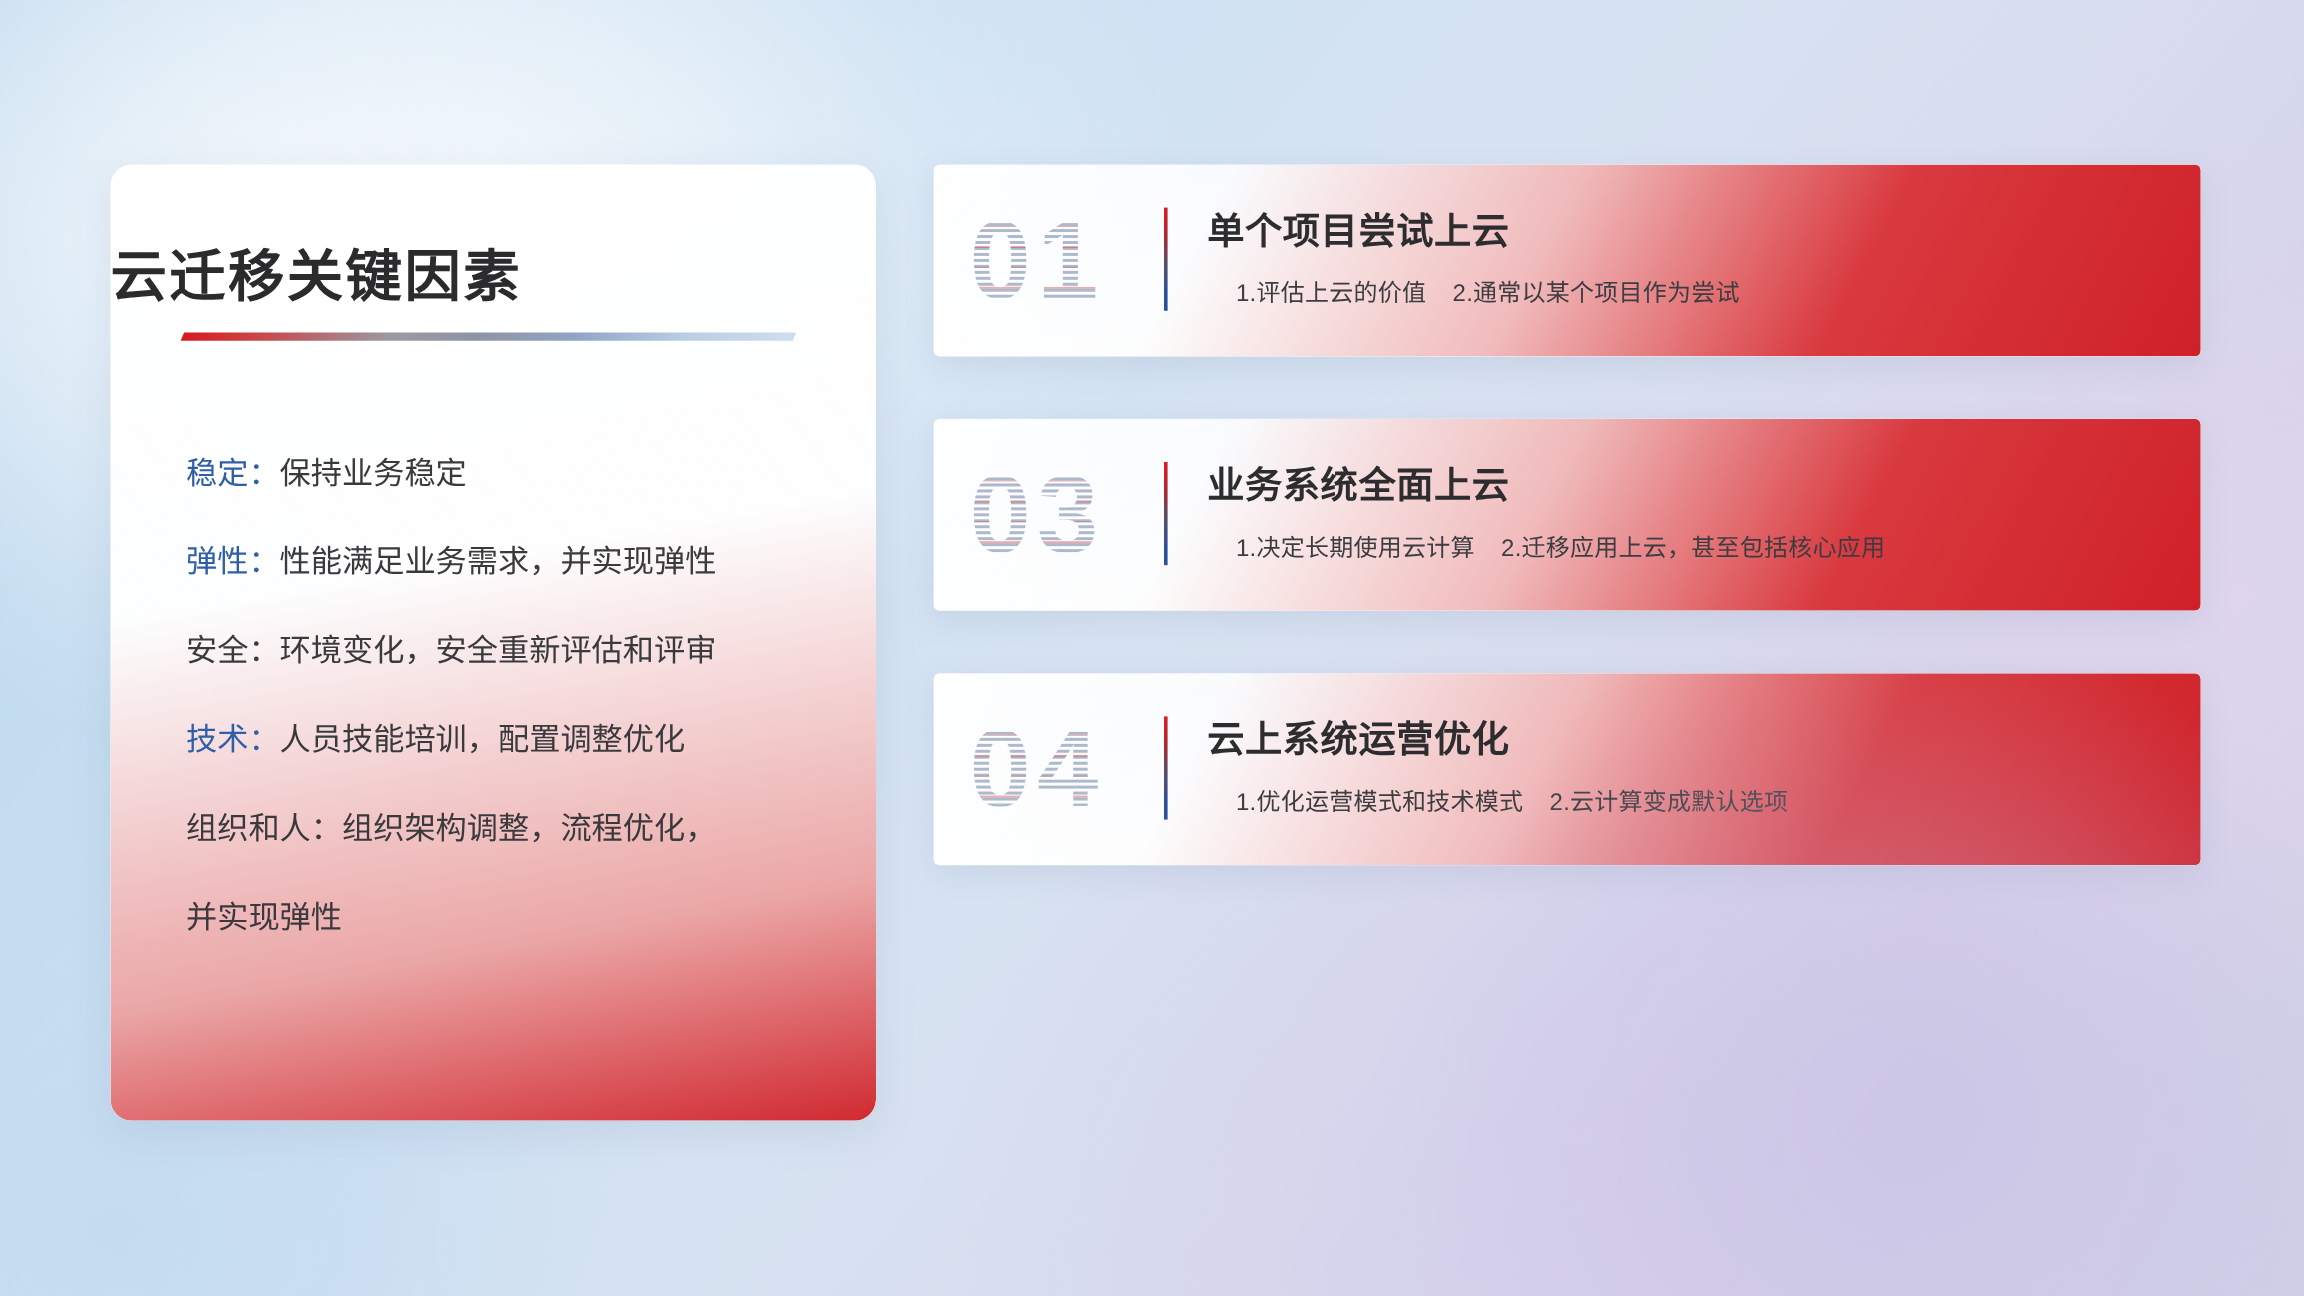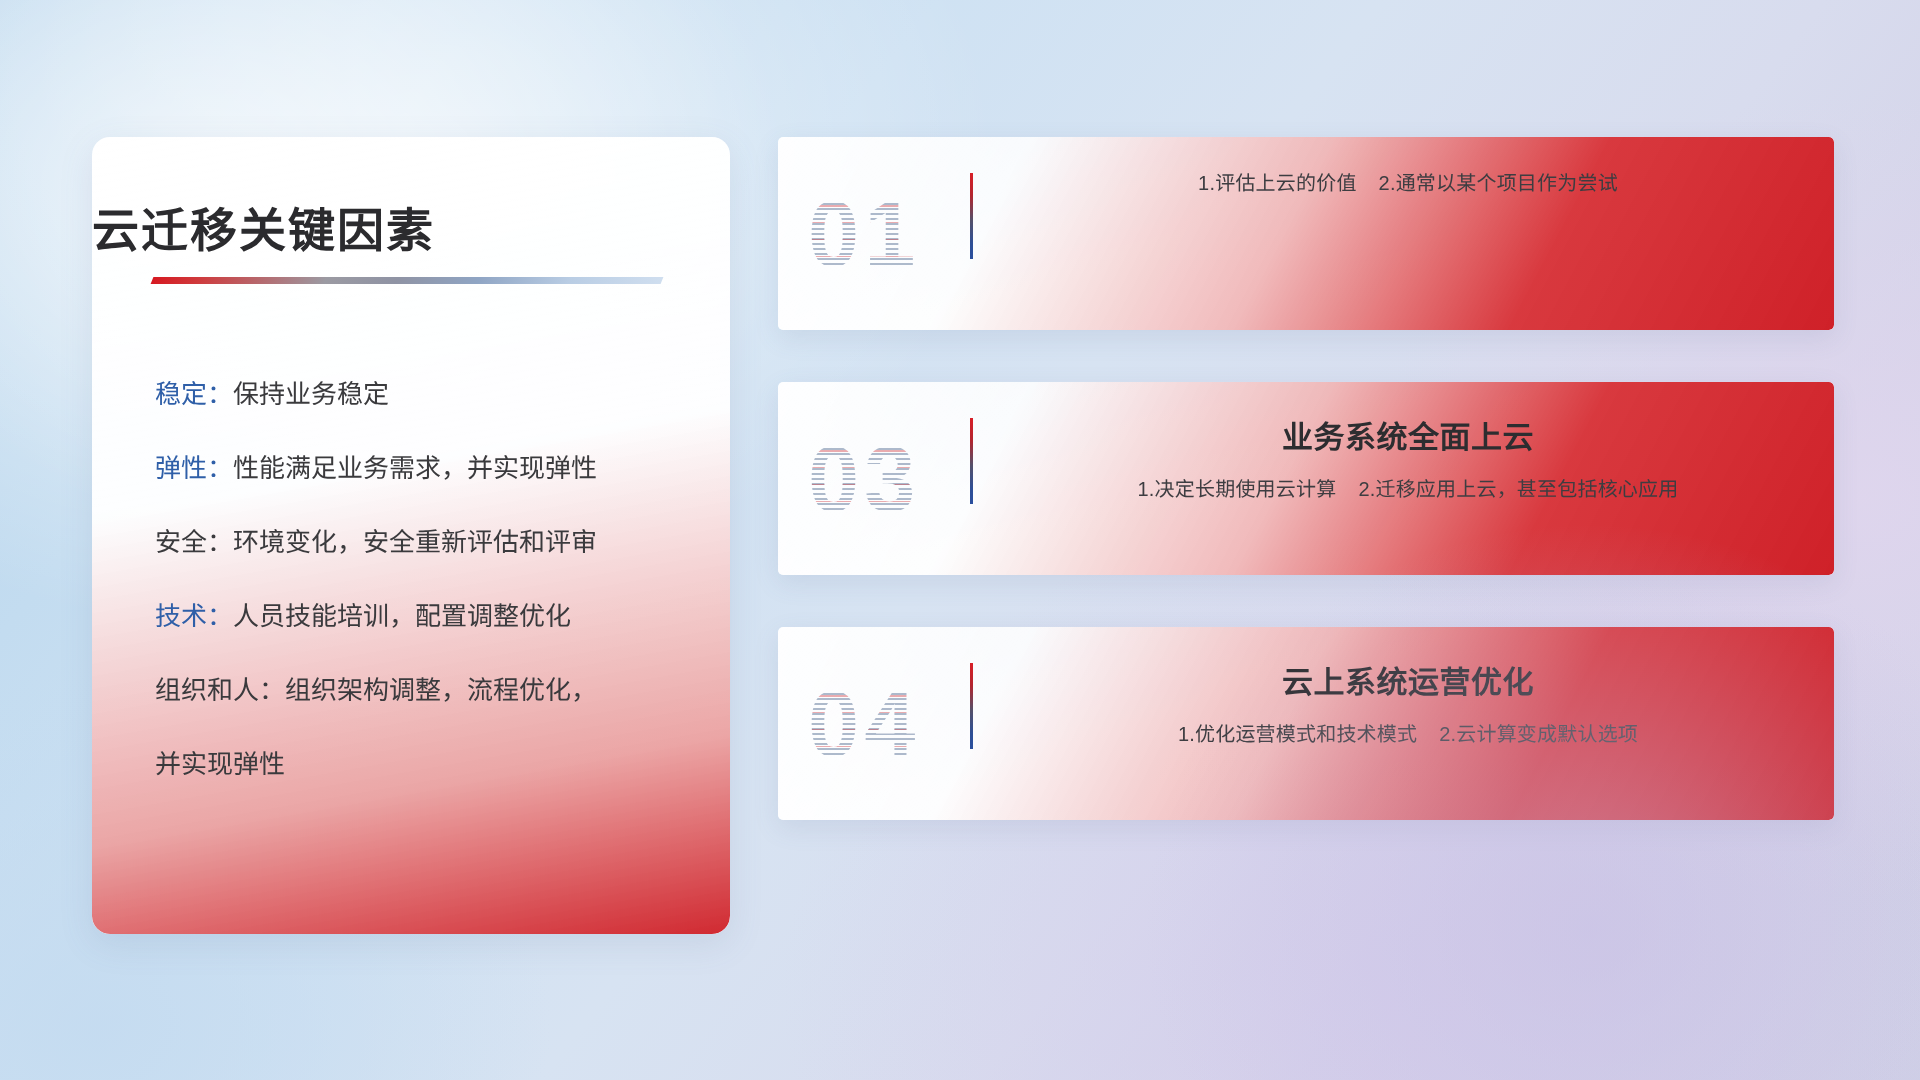--- a/index.html
+++ b/index.html
@@ -103,27 +103,26 @@
 
   
   #steps {
     position: absolute;
     left: 778px;
     top: 137px;
     width: 1056px;
   }
   .step-card {
     position: relative;
-    height: 193px;
+    height: 160px;
     margin-bottom: 52px;
     border-radius: 5px;
     background: linear-gradient(165deg, rgba(255,255,255,0.55) 0%, rgba(255,255,255,0.86) 45%, rgba(255,255,255,0.97) 100%);
     box-shadow: 0 8px 26px rgba(90,110,150,0.12);
     overflow: hidden;
-    text-align: center;
   }
   .step-card::before {
     
     content: "";
     position: absolute;
     inset: 0;
     border-radius: 5px;
     border: 1.3px solid transparent;
     background:
       linear-gradient(#fff0,#fff0) padding-box,
@@ -201,20 +200,21 @@
     font-size: 31px;
     font-weight: 700;
     color: #2d2d30;
     letter-spacing: 0.5px;
     margin-bottom: 16px;
   }
   .step-desc {
     font-size: 20px;
     color: #3d3d41;
     letter-spacing: 0.2px;
+    margin-left: 24px;
   }
   .step-desc .sep { display: inline-block; width: 22px; }
 </style>
 </head>
 <body>
 
 <div id="stage">
 
   <div id="left-panel">
     <div id="left-panel-border"></div>
@@ -252,20 +252,21 @@
     </div>
   </div>
 
   <div id="steps">
 
     <div class="step-card">
       <div class="ghost-number">01</div>
       <div class="ghost-number-redtint">01</div>
       <div class="step-divider"></div>
       <div class="step-body">
+        <div class="step-title">单个项目尝试上云</div>
         <div class="step-desc">
           <span>1.评估上云的价值</span><span class="sep"></span><span>2.通常以某个项目作为尝试</span>
         </div>
       </div>
     </div>
 
 
     <div class="step-card">
       <div class="ghost-number">03</div>
       <div class="ghost-number-redtint">03</div>

